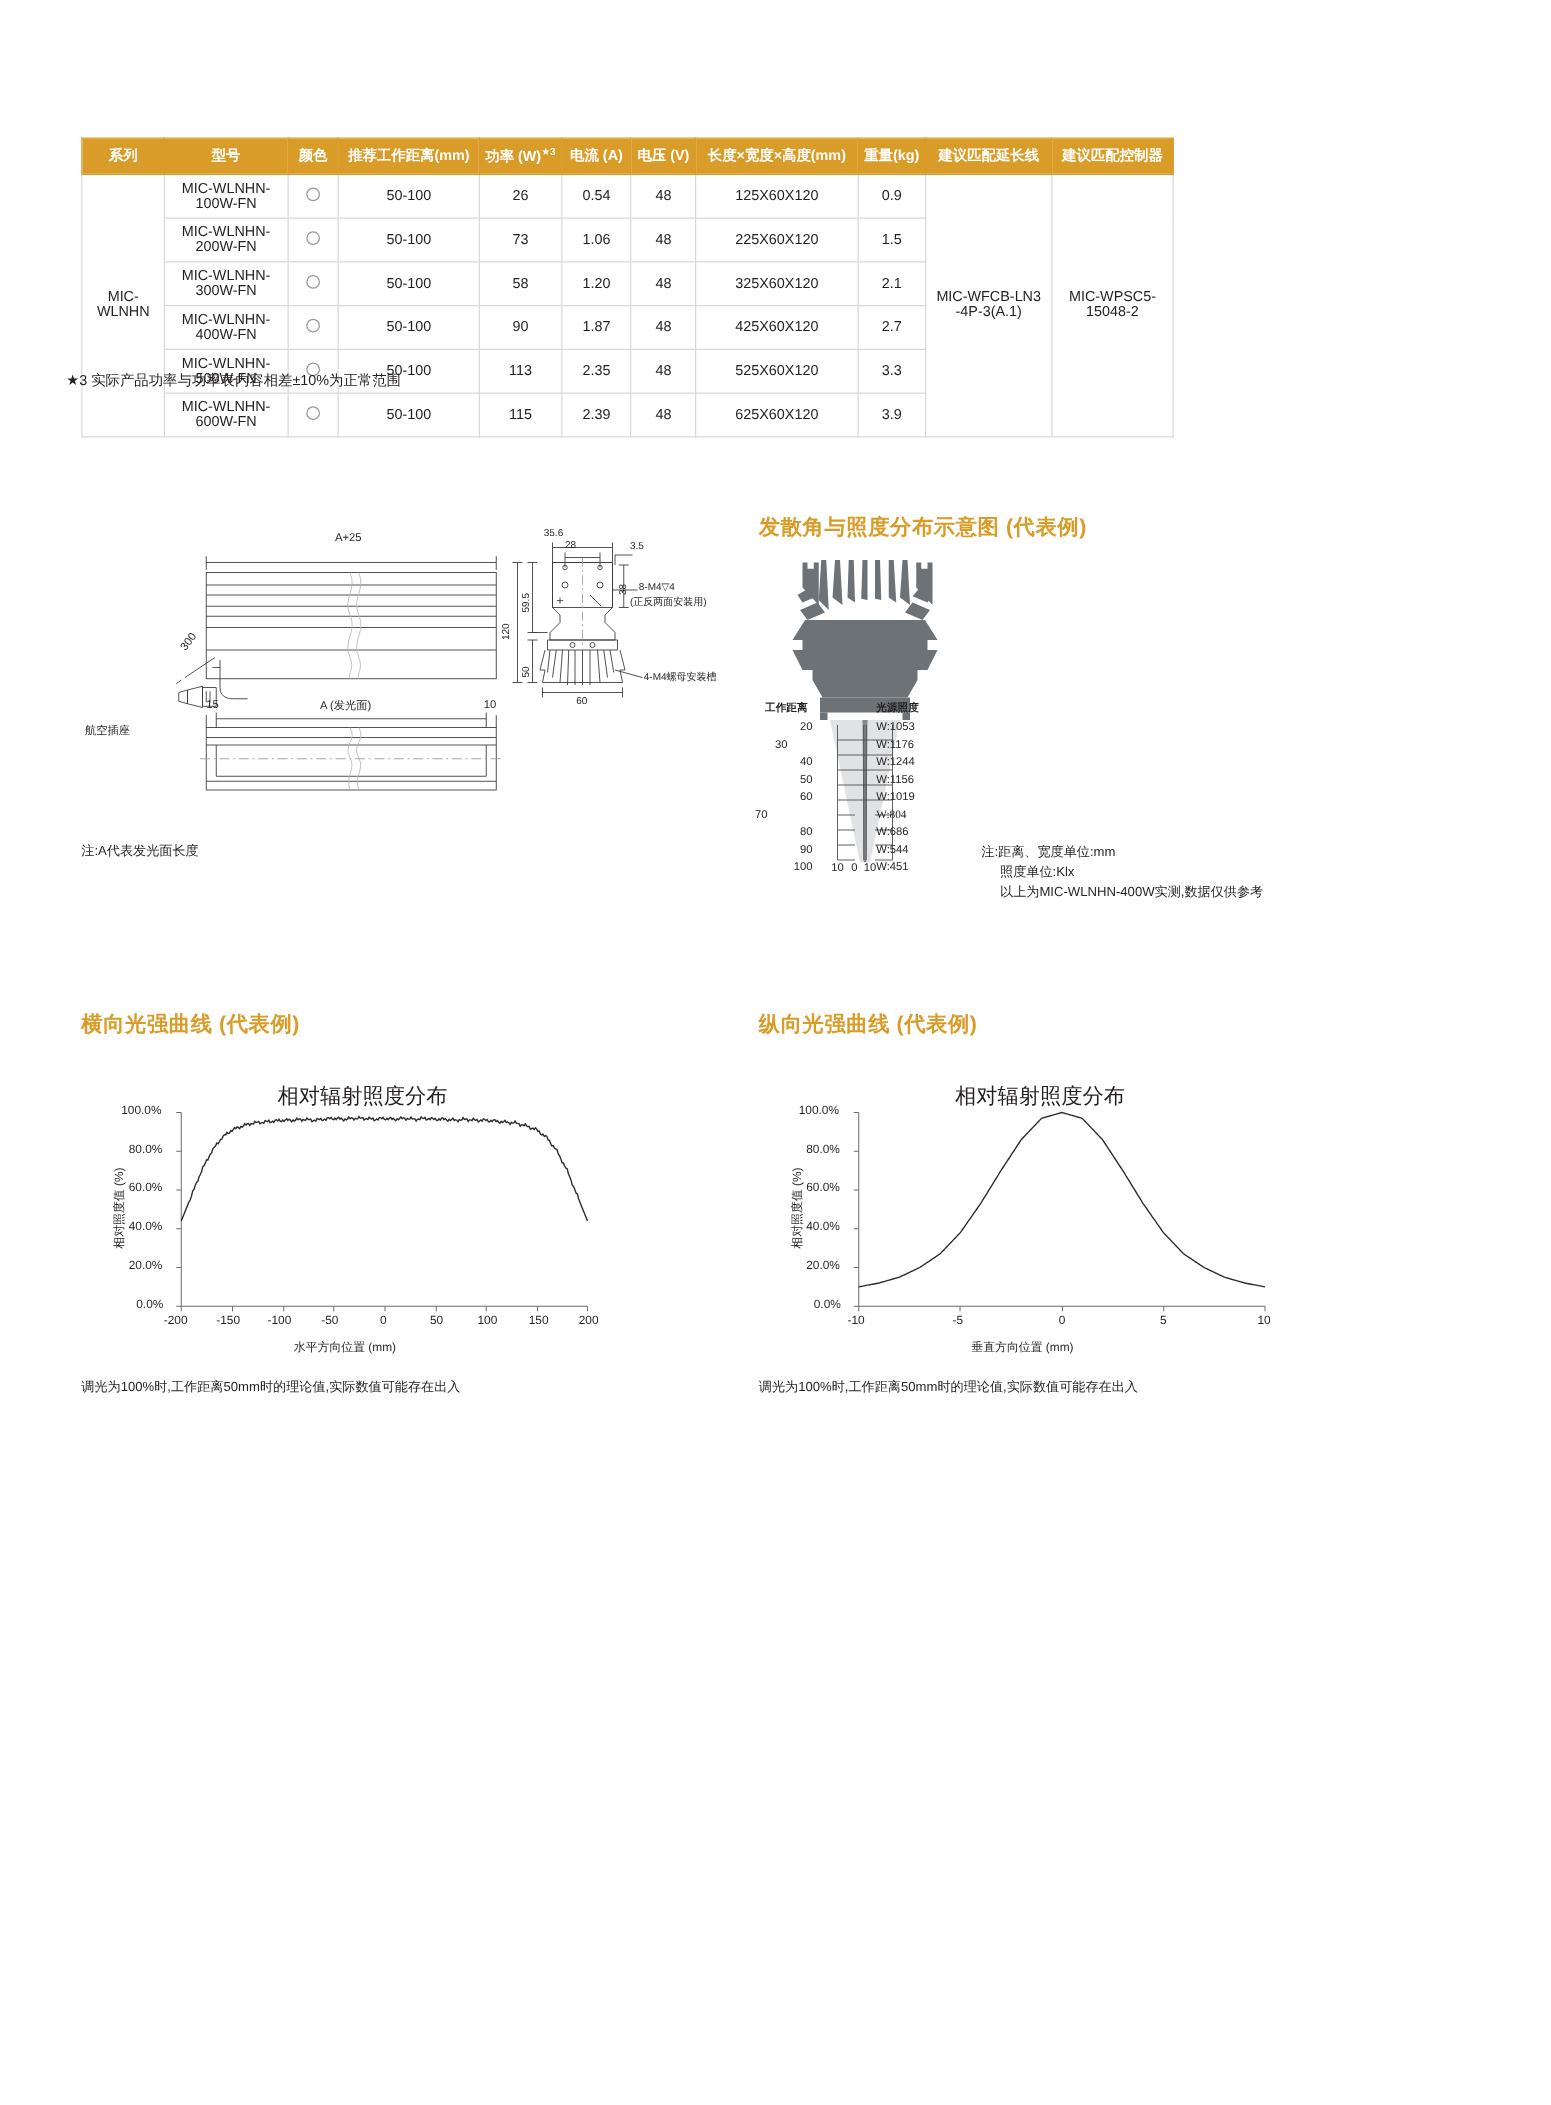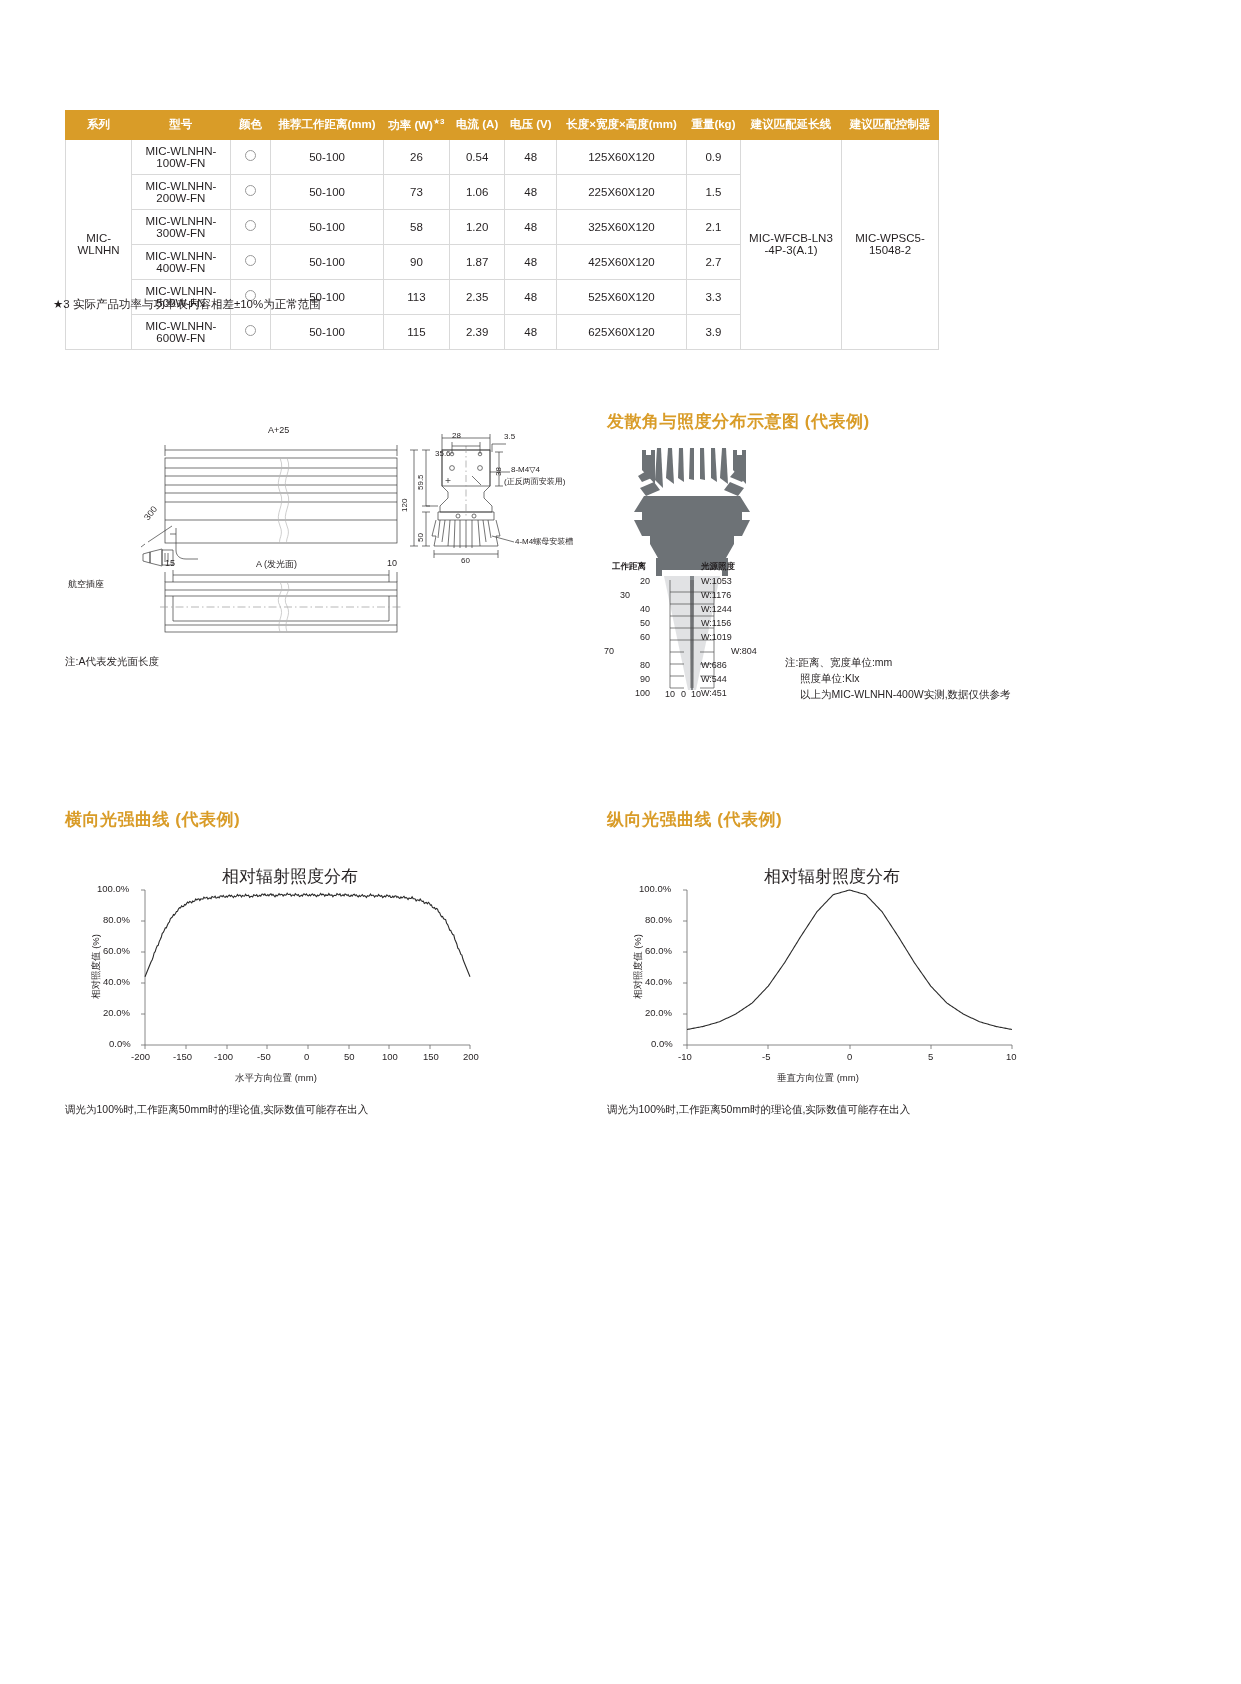--- a/index.html
+++ b/index.html
@@ -25,21 +25,21 @@
 
   
   .draw{position:absolute;}
   .dlabel{position:absolute;font-size:9px;color:#231f20;white-space:nowrap;}
   .dlabel.sm{font-size:8px;}
   .dlabel.rot{transform-origin:left top;}
 
   
   .ld-col{position:absolute;font-size:9px;color:#231f20;white-space:nowrap;}
   .ld-head{position:absolute;font-size:8.5px;font-weight:bold;color:#231f20;}
-  .note{position:absolute;font-size:10.5px;color:#231f20;line-height:1.55;white-space:nowrap;}
+  .note{position:absolute;font-size:10.5px;color:#231f20;line-height:1.55;white-space:nowrap;margin-top:20px;}
 
   
   .chart-box{position:absolute;}
   .chart-title{position:absolute;font-size:17px;color:#231f20;text-align:center;width:100%;}
   .ax-lab{position:absolute;font-size:9.5px;color:#231f20;}
   .ylab-rot{position:absolute;font-size:9.5px;color:#231f20;
             transform:rotate(-90deg);transform-origin:center center;white-space:nowrap;}
   .cap{position:absolute;font-size:10.5px;color:#231f20;}
 </style>
 </head>
@@ -249,21 +249,21 @@
 
         <line x1="42" y1="134" x2="106" y2="134"></line>
         <line x1="42" y1="130" x2="42" y2="138"></line>
         <line x1="106" y1="130" x2="106" y2="138"></line>
 
         <line x1="98" y1="52" x2="118" y2="52"></line>
 
         <line x1="100" y1="116" x2="122" y2="122"></line>
       </g>
     </svg>
-    <div class="dlabel sm" style="left:43px;top:2px;margin-top:27px;">35.6</div>
+    <div class="dlabel sm" style="left:43px;top:2px;">35.6</div>
     <div class="dlabel sm" style="left:60px;top:11px;">28</div>
     <div class="dlabel sm" style="left:112px;top:12px;">3.5</div>
     <div class="dlabel sm" style="left:8px;top:92px;transform:rotate(-90deg);transform-origin:left top;">120</div>
     <div class="dlabel sm" style="left:24px;top:70px;transform:rotate(-90deg);transform-origin:left top;">59.5</div>
     <div class="dlabel sm" style="left:24px;top:122px;transform:rotate(-90deg);transform-origin:left top;">50</div>
     <div class="dlabel sm" style="left:102px;top:56px;transform:rotate(-90deg);transform-origin:left top;">38</div>
     <div class="dlabel sm" style="left:69px;top:136px;">60</div>
     <div class="dlabel sm" style="left:119px;top:45px;">8-M4▽4</div>
     <div class="dlabel sm" style="left:112px;top:56px;">(正反两面安装用)</div>
     <div class="dlabel sm" style="left:123px;top:116px;">4-M4螺母安装槽</div>
@@ -330,21 +330,21 @@
   <div class="ld-col" style="left:584px;top:646px;text-align:right;width:30px;">70</div>
   <div class="ld-col" style="left:620px;top:660px;text-align:right;width:30px;">80</div>
   <div class="ld-col" style="left:620px;top:674px;text-align:right;width:30px;">90</div>
   <div class="ld-col" style="left:618px;top:688px;text-align:right;width:32px;">100</div>
 
   <div class="ld-col" style="left:701px;top:576px;">W:1053</div>
   <div class="ld-col" style="left:701px;top:590px;">W:1176</div>
   <div class="ld-col" style="left:701px;top:604px;">W:1244</div>
   <div class="ld-col" style="left:701px;top:618px;">W:1156</div>
   <div class="ld-col" style="left:701px;top:632px;">W:1019</div>
-  <div class="ld-col" style="left:731px;top:646px;">W:804</div>
+  <div class="ld-col" style="left:701px;top:646px;font-family:Liberation Serif, serif;">W:804</div>
   <div class="ld-col" style="left:701px;top:660px;">W:686</div>
   <div class="ld-col" style="left:701px;top:674px;">W:544</div>
   <div class="ld-col" style="left:701px;top:688px;">W:451</div>
 
   <div class="ld-col" style="left:665px;top:689px;">10</div>
   <div class="ld-col" style="left:681px;top:689px;">0</div>
   <div class="ld-col" style="left:691px;top:689px;">10</div>
 
   <div class="note" style="left:785px;top:654px;">注:距离、宽度单位:mm</div>
   <div class="note" style="left:800px;top:670px;">照度单位:Klx</div>

